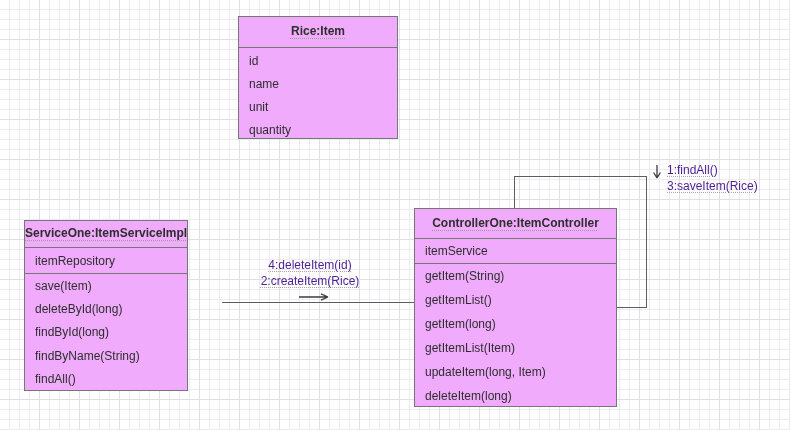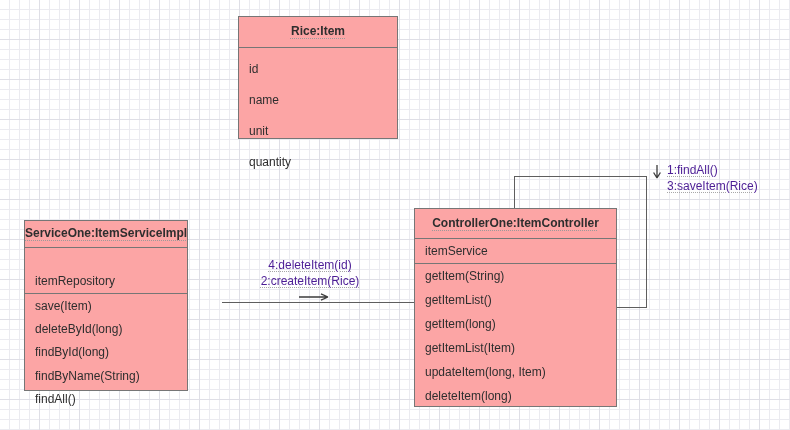--- a/index.html
+++ b/index.html
@@ -9,44 +9,44 @@
     background-color:#ffffff;
     background-image:
       linear-gradient(to right,#dfdfe6 1px,transparent 1px),
       linear-gradient(to bottom,#dfdfe6 1px,transparent 1px),
       linear-gradient(to right,#ebebf0 1px,transparent 1px),
       linear-gradient(to bottom,#ebebf0 1px,transparent 1px);
     background-size:40px 40px,40px 40px,10px 10px,10px 10px;
     background-position:-1px -1px;
   }
   .uml-box{
-    position:absolute;background:#fca5a5;border:1.4px solid #767676;
+    position:absolute;background:#f0abfc;border:1.4px solid #767676;
     box-sizing:border-box;color:#2e2e2e;font-size:12px;
   }
   .uml-title{
     font-weight:bold;text-align:center;border-bottom:1.4px solid #767676;
     box-sizing:border-box;white-space:nowrap;overflow:hidden;
     text-decoration-line:underline;text-decoration-style:dotted;
     text-decoration-color:#9b9b9b;text-decoration-thickness:1px;
     text-underline-offset:3px;
   }
   .compartment{box-sizing:border-box;}
   .compartment .member{
     display:flex;align-items:center;padding-left:10px;white-space:nowrap;
   }
   .attrs{border-bottom:1.4px solid #767676;}
   
   #box-rice{left:238px;top:16px;width:160px;height:123px;}
   #box-rice .uml-title{height:31px;line-height:29px;}
-  #box-rice .member{height:23px;margin-top:8px;}
+  #box-rice .member{height:23px;}
   #box-rice .attrs{border-bottom:none;padding-top:1px;}
   
   #box-service{left:24px;top:220px;width:164px;height:171px;}
   #box-service .uml-title{height:27px;line-height:25px;}
-  #box-service .attrs .member{height:25px;margin-top:20px;}
+  #box-service .attrs .member{height:25px;}
   #box-service .methods .member{height:23.4px;}
   
   #box-controller{left:414px;top:208px;width:203px;height:199px;}
   #box-controller .uml-title{height:30px;line-height:28px;}
   #box-controller .attrs .member{height:24px;}
   #box-controller .methods .member{height:24px;}
   
   .edge-h{position:absolute;height:0;border-top:1.4px solid #5e5e5e;}
   .edge-v{position:absolute;width:0;border-left:1.4px solid #5e5e5e;}
   

